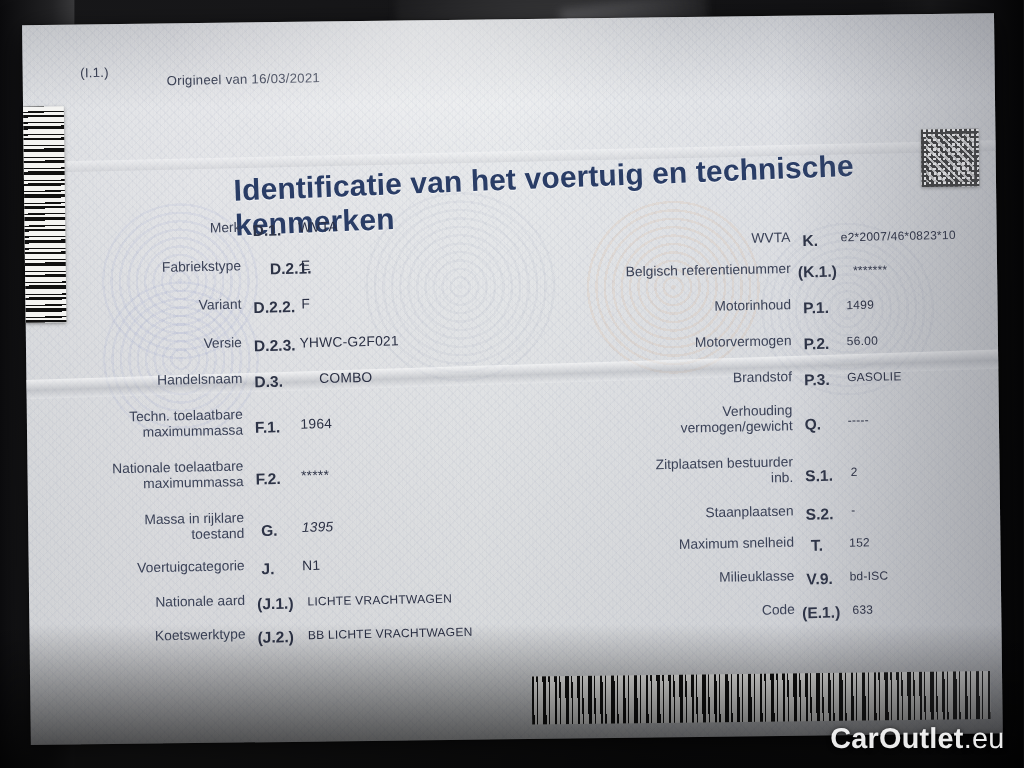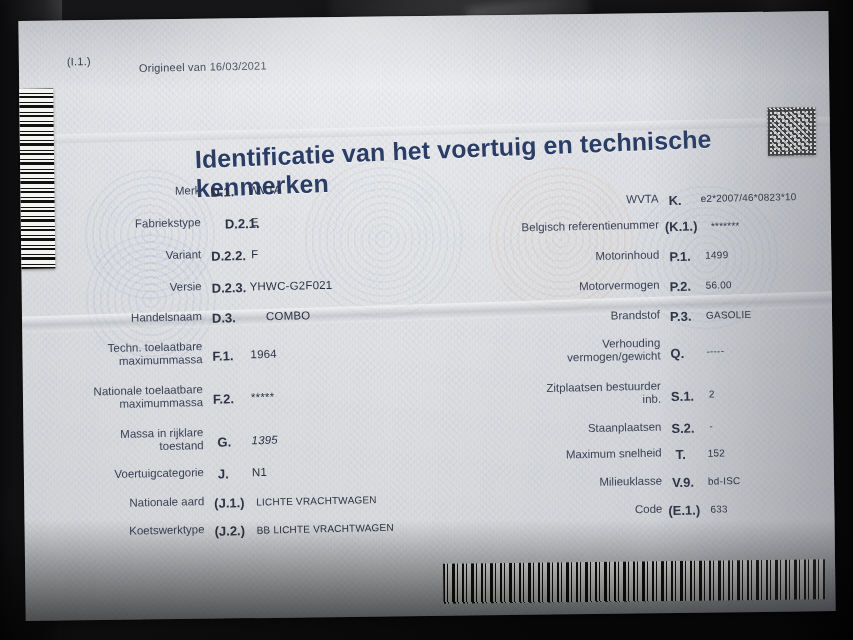--- a/index.html
+++ b/index.html
@@ -377,14 +377,17 @@
     <div class="code" style="left:644px; top:490px;">(E.1.)</div>
     <div class="val small" style="left:686px; top:491px;">633</div>
 
     <div class="shade-top"></div>
     <div class="shade-right"></div>
     <div class="glare"></div>
   </div>
 
   <div class="bg-bottom-shadow"></div>
 
+  <div class="watermark">
+    <span class="bold">CarOutlet</span><span class="eu">.eu</span>
+  </div>
 
 </div>
 
 </body></html>

